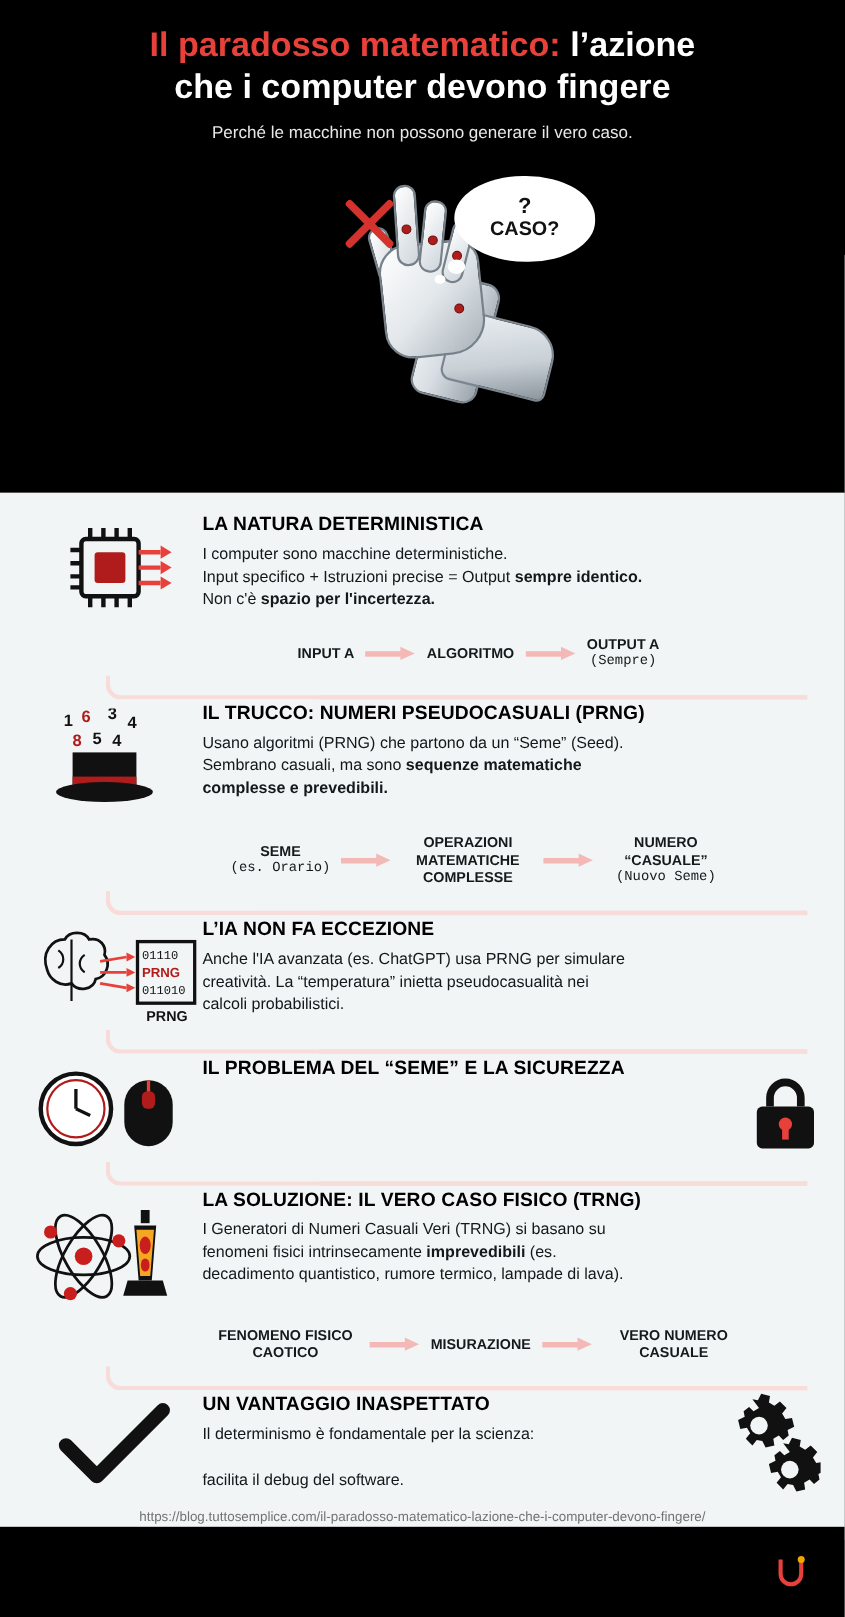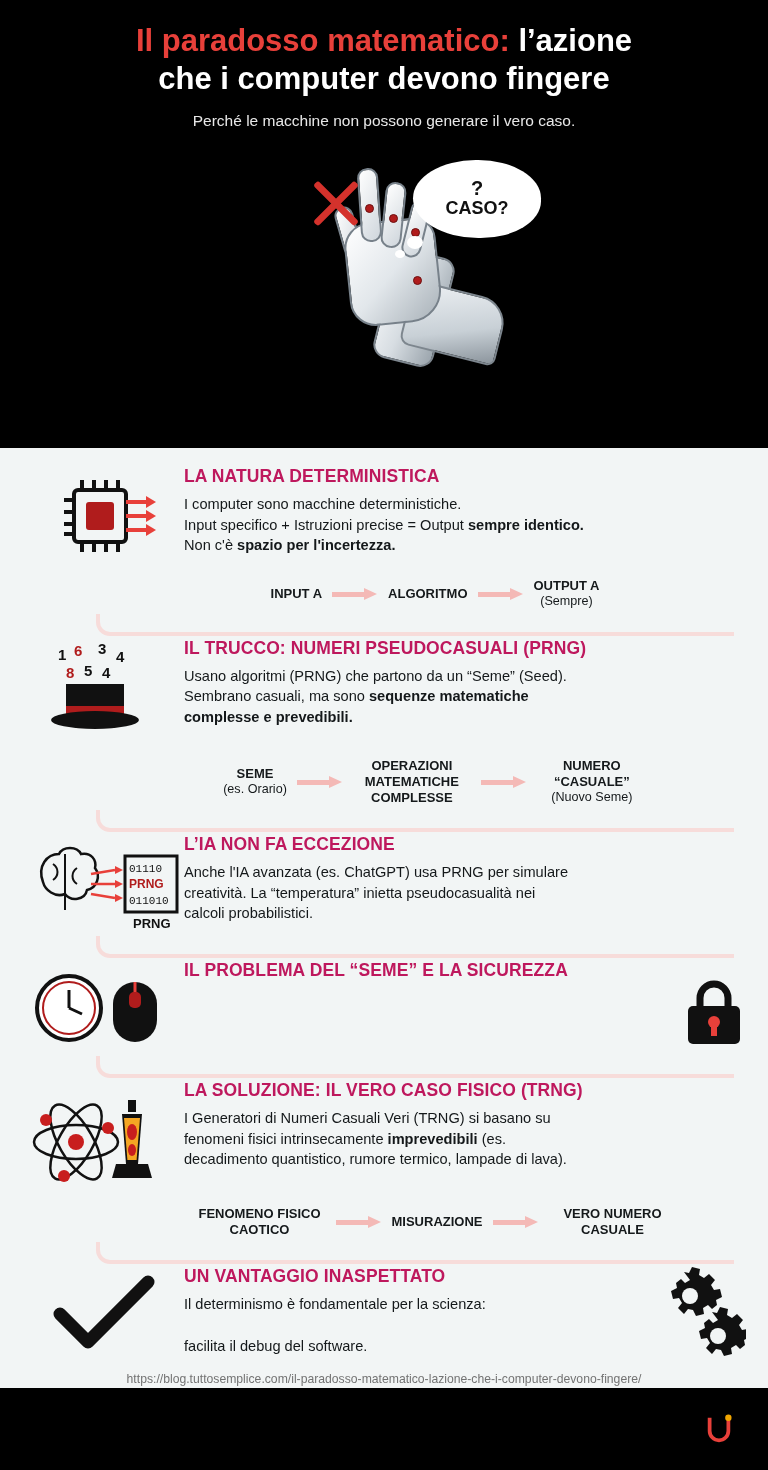--- a/index.html
+++ b/index.html
@@ -159,21 +159,21 @@
   .icon-col {
     width: 160px;
     flex: 0 0 160px;
     display: flex;
     align-items: flex-start;
     justify-content: center;
     padding-top: 6px;
   }
   .txt-col { flex: 1; padding-right: 6px; }
   h2.sec-title {
-    color: #be185d;
+    color: #000000;
     font-size: 17.5px;
     font-weight: bold;
     letter-spacing: .1px;
     margin-bottom: 7px;
   }
   p.sec-body {
     font-size: 14.6px;
     line-height: 1.42;
     color: #14181a;
   }
@@ -188,21 +188,21 @@
     margin: 10px 0 4px 120px;
     padding-right: 18px;
   }
   .flow .node {
     text-align: center;
     font-size: 13px;
     font-weight: bold;
     color: #15191b;
     line-height: 1.24;
   }
-  .flow .node .sub { font-weight: normal; font-size: 12.6px; }
+  .flow .node .sub { font-weight: normal; font-size: 12.6px; font-family: Liberation Mono, monospace; }
   .arrow {
     width: 46px; height: 12px;
     position: relative;
     flex: 0 0 46px;
   }
   .arrow .shaft {
     position: absolute; left: 0; top: 4px;
     width: 34px; height: 5px;
     background: #f4b9b6;
   }

